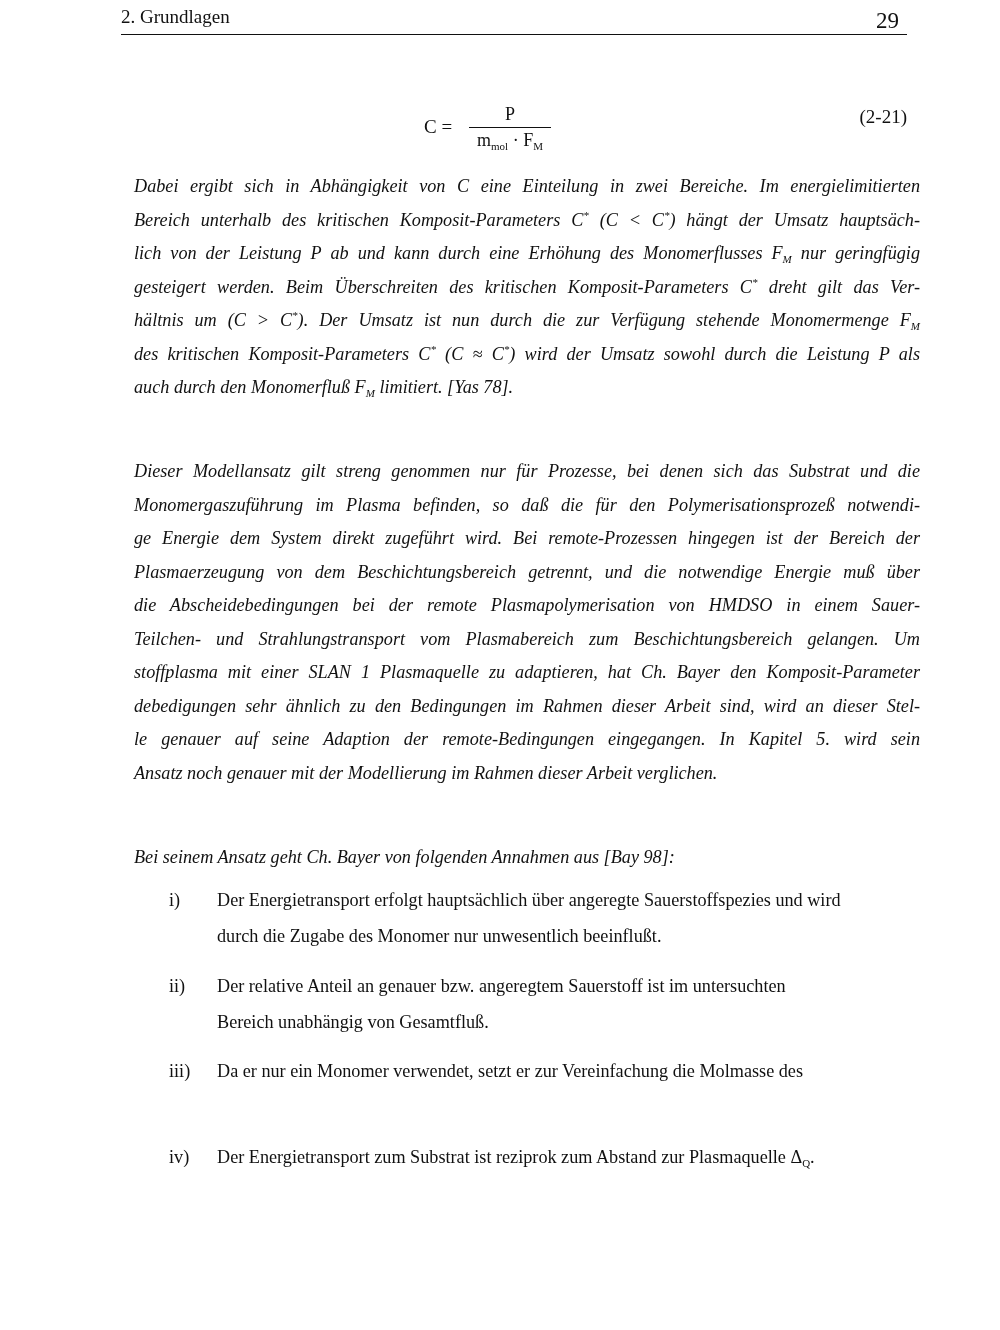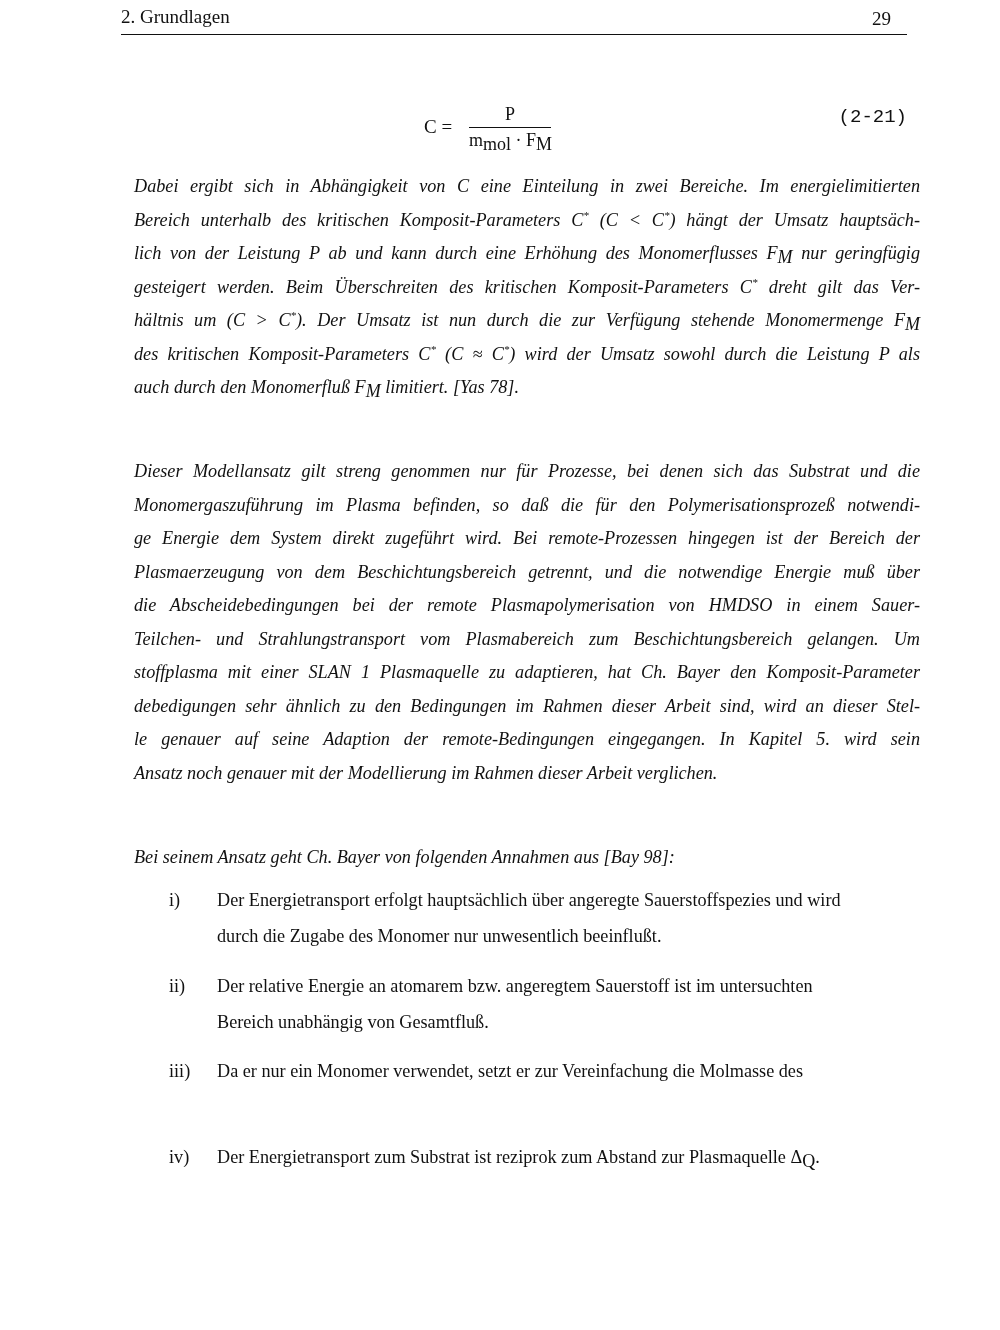--- a/index.html
+++ b/index.html
@@ -1,32 +1,32 @@
 <!DOCTYPE html>
 <html><head>
 <meta charset="utf-8">
 <style>
   html, body { margin: 0; padding: 0; background: #ffffff; }
   body { width: 1000px; height: 1330px; position: relative; overflow: hidden;
          font-family: "Liberation Serif", "DejaVu Serif", serif; color: #111; }
   .header { position: absolute; left: 121px; top: 4px; width: 786px; height: 30px;
             border-bottom: 1.5px solid #111; }
   .header .chap { position: absolute; left: 0; top: 2px; font-size: 19px; }
-  .header .pg { position: absolute; right: 16px; top: 4px; font-size: 19px; }
+  .header .pg { position: absolute; right: 8px; top: 4px; font-size: 23px; }
   .equation { position: absolute; left: 0; top: 100px; width: 1000px; height: 60px; }
   .eq-lhs { position: absolute; left: 424px; top: 16px; font-size: 19px; }
   .frac { position: absolute; left: 469px; top: 4px; width: 82px; text-align: center; }
   .frac .num { font-size: 18px; line-height: 20px; }
   .frac .bar { border-top: 1px solid #111; margin: 3px 0 2px 0; }
   .frac .den { font-size: 18px; line-height: 20px; white-space: nowrap; }
-  .eq-no { position: absolute; right: 93px; top: 6px; font-size: 19px; font-family: Liberation Mono, monospace; }
+  .eq-no { position: absolute; right: 93px; top: 6px; font-size: 19px; }
   .block { position: absolute; left: 134px; width: 786px; font-size: 18.2px; line-height: 33.5px; font-style: italic; }
   .line { display: block; white-space: nowrap; text-align: justify; text-align-last: justify; height: 33.5px; }
   .line.last { text-align-last: left; }
-  sub { font-size: 18px; vertical-align: -4px; line-height: 0; }
+  sub { font-size: 11px; vertical-align: -4px; line-height: 0; }
   sup { font-size: 11px; vertical-align: 7px; line-height: 0; }
   .list-item { position: absolute; left: 121px; width: 786px; font-size: 18.2px; line-height: 36px; }
   .list-item .marker { position: absolute; left: 48px; top: 0; }
   .list-item .body { position: absolute; left: 96px; top: 0; width: 690px; }
   .list-item .body .line { text-align: center; text-align-last: left; height: 36px; }
 </style>
 </head>
 <body>
 
 <div class="header">
@@ -74,21 +74,21 @@
     <div class="list-item" style="top: 882px;">
       <span class="marker">i)</span>
       <div class="body">
         <span class="line"><span>Der Energietransport erfolgt hauptsächlich über angeregte Sauerstoffspezies und wird</span></span>
         <span class="line"><span>durch die Zugabe des Monomer nur unwesentlich beeinflußt.</span></span>
       </div>
     </div>
     <div class="list-item" style="top: 968px;">
       <span class="marker">ii)</span>
       <div class="body">
-        <span class="line"><span>Der relative Energie an atomarem bzw. angeregtem Sauerstoff ist im untersuchten</span></span>
+        <span class="line"><span>Der relative Anteil an genauer bzw. angeregtem Sauerstoff ist im untersuchten</span></span>
         <span class="line"><span>Bereich unabhängig von Gesamtfluß.</span></span>
       </div>
     </div>
     <div class="list-item" style="top: 1053px;">
       <span class="marker">iii)</span>
       <div class="body">
         <span class="line"><span>Da er nur ein Monomer verwendet, setzt er zur Vereinfachung die Molmasse des</span></span>
       </div>
     </div>
     <div class="list-item" style="top: 1139px;">

